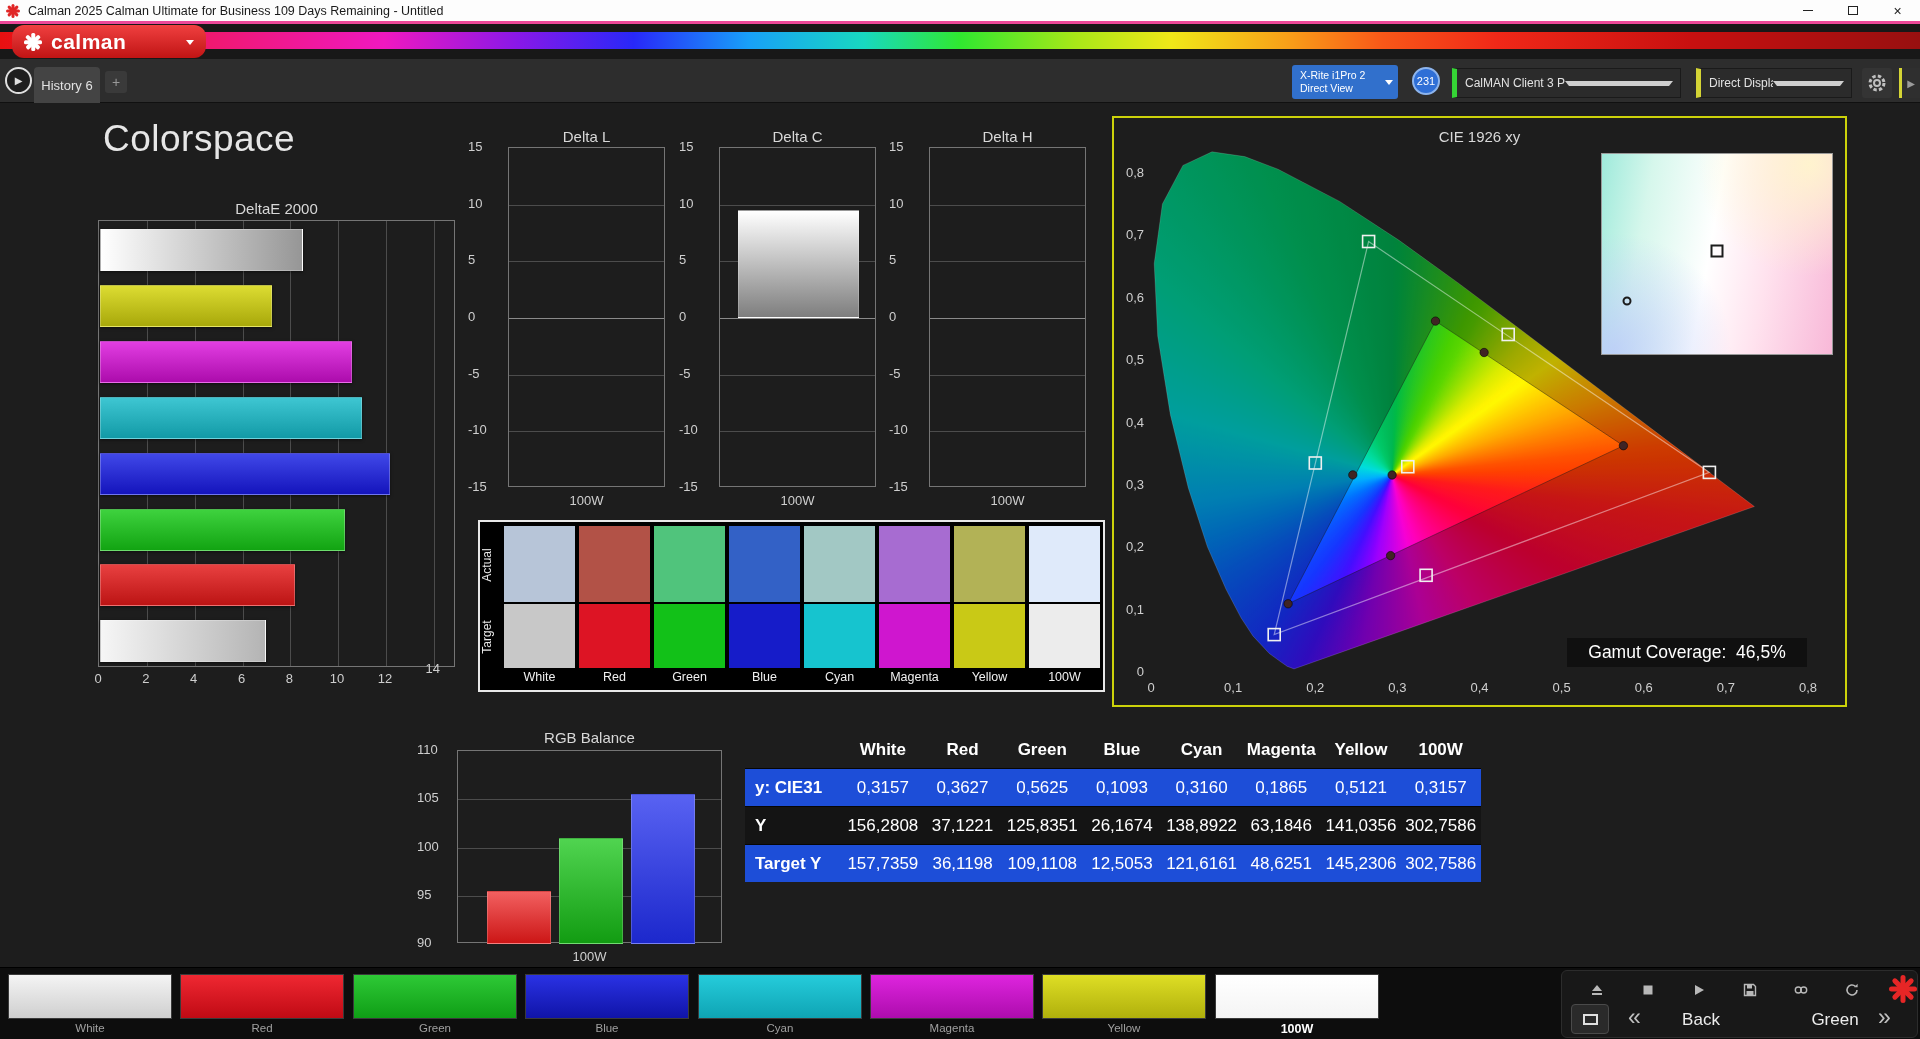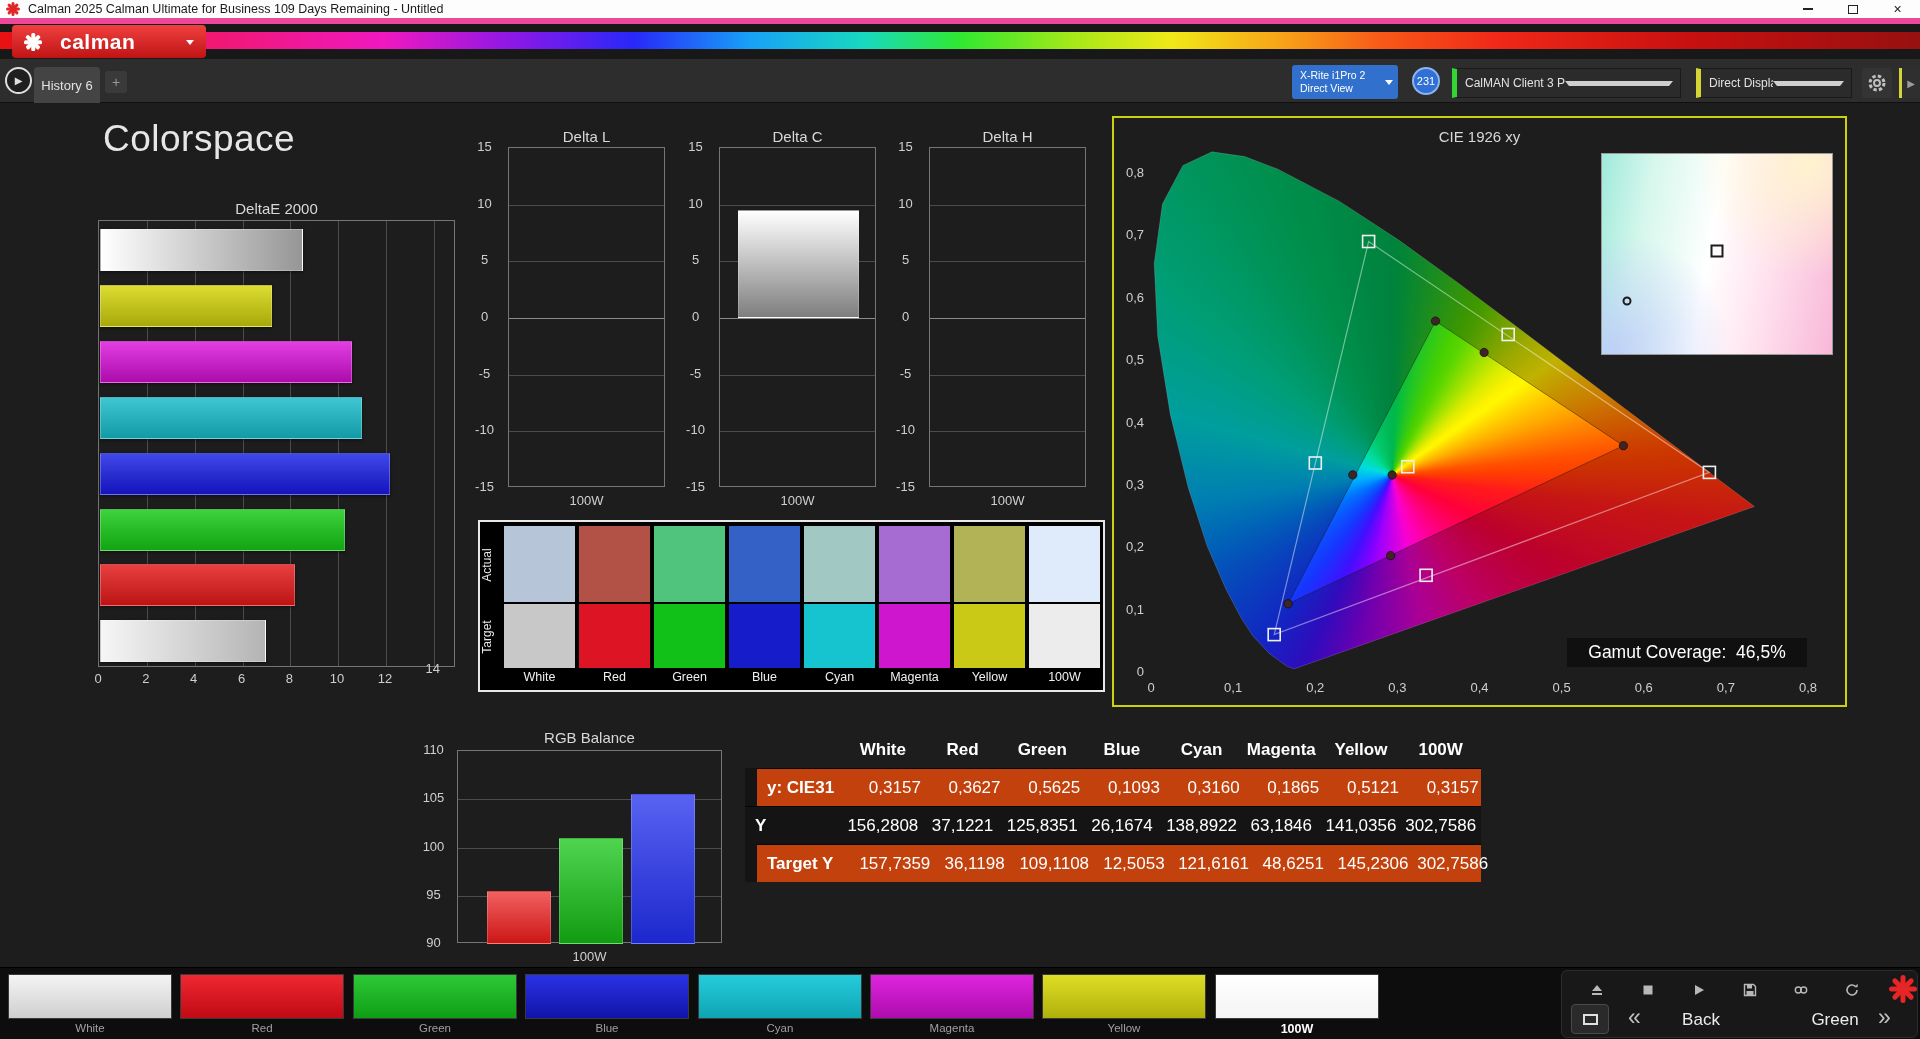--- a/index.html
+++ b/index.html
@@ -1,21 +1,21 @@
 <!DOCTYPE html>
 <html><head>
 <meta charset="utf-8">
 <style>
   * { box-sizing: border-box; margin: 0; padding: 0; }
   html, body { width: 1920px; height: 1039px; overflow: hidden; background: #000; }
   body { font-family: "Liberation Sans", sans-serif; }
   .app { position: relative; width: 1920px; height: 1039px; background: #1d1d1d; overflow: hidden; }
 
   
-  .titlebar { position: absolute; left:0; top:0; width:1920px; height:24px; background:#fdfdfd; display:flex; align-items:center; border-bottom:6px solid #ec4899; }
+  .titlebar { position: absolute; left:0; top:0; width:1920px; height:24px; background:#fdfdfd; display:flex; align-items:center; border-bottom:3px solid #ec4899; }
   .titlebar .title { margin-left:8px; font-size:12.5px; color:#1a1a1a; }
   .win-btns { margin-left:auto; display:flex; height:100%; }
   .win-btn { width:45px; height:100%; display:flex; align-items:center; justify-content:center; color:#222; font-size:14px; }
   .glyph-min { width:10px; height:1.5px; background:#222; }
   .glyph-max { width:10px; height:9px; border:1.5px solid #222; }
 
   
   .ast { position:relative; display:inline-block; width:14px; height:14px; flex:none; }
   .ast i { position:absolute; left:50%; top:50%; width:3px; height:14px; background:#e02626; border-radius:1.5px; }
   .ast i:nth-child(1){ transform:translate(-50%,-50%) rotate(0deg); }
@@ -25,22 +25,22 @@
   .ast-white { width:18px; height:18px; }
   .ast-white i { width:3.5px; height:18px; background:#ffffff; }
   .ast-big { width:28px; height:28px; }
   .ast-big i { width:5px; height:28px; background:#e62626; border-radius:2.5px; }
   .titlebar .ast { margin-left:6px; }
 
   
   .logo-row { position:absolute; left:0; top:24px; width:1920px; height:35px; background:#181818; }
   .rainbow { position:absolute; left:0; top:8px; width:1920px; height:17px;
     background:linear-gradient(to right,#e81010 0%,#f01868 10%,#f018c0 20%,#8818e8 27%,#2828f8 33%,#18a0f8 39%,#18d8c0 45%,#30e830 50%,#a8e818 56%,#f0e818 61%,#f8a018 67%,#f85818 72%,#f02818 78%,#c81010 88%,#981010 100%); }
-  .logo { position:absolute; left:12px; top:1px; width:194px; height:33px; border-radius:4px;
-    background:linear-gradient(180deg,#f04040,#c01414); display:flex; align-items:center; gap:18px; padding:0 12px; cursor:pointer; }
+  .logo { position:absolute; left:12px; top:1px; width:194px; height:33px; border-radius:12px;
+    background:linear-gradient(180deg,#f04040,#c01414); display:flex; align-items:center; gap:9px; padding:0 12px; cursor:pointer; }
   .logo-text { color:#fff; font-size:21px; font-weight:bold; letter-spacing:0.5px; }
   .caret { display:inline-block; width:0; height:0; border:4px solid transparent; border-top:5px solid #fff; margin-top:5px; }
   .caret-gray { border-top-color:#cfcfcf; }
   .logo .caret { margin-left:auto; }
 
   
   .tab-row { position:absolute; left:0; top:59px; width:1920px; height:44px; background:#2d2d2d; border-bottom:1px solid #101010; }
   .nav-circle { position:absolute; left:5px; top:8px; width:27px; height:27px; border-radius:50%; background:#1f1f1f; border:2px solid #e0e0e0; color:#e0e0e0; display:flex; align-items:center; justify-content:center; font-size:10px; cursor:pointer; }
   .history-tab { position:absolute; left:34px; top:8px; width:66px; height:36px; background:#444; color:#e2e2e2; font-size:13px; display:flex; align-items:center; justify-content:center; border-radius:4px 4px 0 0; cursor:pointer; }
   .add-tab { position:absolute; left:105px; top:12px; width:22px; height:22px; background:#3a3a3a; color:#999; font-size:14px; display:flex; align-items:center; justify-content:center; border-radius:3px; cursor:pointer; }
@@ -54,21 +54,21 @@
   .gear-btn { position:absolute; left:1862px; top:9px; width:30px; height:30px; background:#343434; border-radius:3px; display:flex; align-items:center; justify-content:center; cursor:pointer; }
   .edge-btn { position:absolute; left:1899px; top:9px; width:21px; height:30px; background:#2f2f2f; border-left:3px solid #d4d435; color:#9a9a9a; font-size:10px; display:flex; align-items:center; justify-content:center; cursor:pointer; }
 
   
   .chart-title { position:absolute; text-align:center; font-size:15px; color:#d8d8d8; }
   .plot { position:absolute; background:#1d1d1d; border:1px solid #757575; }
   .vgrid { position:absolute; top:0; bottom:0; width:1px; background:#4c4c4c; }
   .hgrid { position:absolute; left:0; right:0; height:1px; background:#4c4c4c; }
   .hgrid.zero { background:#8a8a8a; }
   .xtick { position:absolute; width:26px; text-align:center; font-size:13px; color:#cfcfcf; }
-  .ytick { position:absolute; text-align:center; font-size:13px; color:#cfcfcf; }
+  .ytick { position:absolute; text-align:left; font-size:13px; color:#cfcfcf; }
   .xlabel { position:absolute; text-align:center; font-size:13px; color:#cfcfcf; }
   .hbar { position:absolute; left:1px; height:42px; border:1px solid rgba(255,255,255,0.25); box-shadow:0 1px 3px rgba(0,0,0,0.5); }
   .vbar { position:absolute; border:1px solid rgba(255,255,255,0.2); }
 
   #deltae-chart { position:absolute; left:98px; top:200px; width:400px; height:500px; }
   #deltae-chart .chart-title { left:0; top:0; width:357px; }
   #deltae-plot { left:0; top:20px; width:357px; height:447px; }
 
   #delta-l-chart, #delta-c-chart, #delta-h-chart { position:absolute; top:126px; width:210px; height:390px; }
   #delta-l-chart { left:468px; } #delta-c-chart { left:679px; } #delta-h-chart { left:889px; }
@@ -115,21 +115,21 @@
   .inset-square { position:absolute; left:50%; top:48.5%; width:13px; height:13px; border:2px solid #1c1c1c; transform:translate(-50%,-50%); }
   .inset-circle { position:absolute; left:10.8%; top:73.7%; width:9px; height:9px; border:2px solid #1c1c1c; border-radius:50%; transform:translate(-50%,-50%); }
   .gamut-label { position:absolute; left:453px; top:520px; width:240px; height:29px; line-height:29px; text-align:center;
     background:rgba(8,8,8,0.6); color:#fff; font-size:17.5px; white-space:pre; }
 
   
   #results-table { position:absolute; left:745px; top:731px; width:736px; background:#141414; }
   .trow { display:grid; grid-template-columns:98px repeat(8, 79.7px); height:38px; align-items:center; }
   .trow.thead { height:37px; background:#1d1d1d; }
   .trow.dark { background:#141414; }
-  .trow.shaded { background:#c2410c;margin-left:12px; }
+  .trow.shaded { background:#1d4ed8; }
   .trow + .trow { border-top:1px solid #060606; }
   .tcell { text-align:center; font-size:17px; color:#fff; overflow:hidden; white-space:nowrap; }
   .thead .tcell { font-weight:bold; }
   .tlabel { text-align:left; padding-left:10px; font-weight:bold; }
 
   
   #bottom-bar { position:absolute; left:0; top:967px; width:1920px; height:72px; background:#0d0d0d; border-top:1px solid #000; }
   .pattern-btn { position:absolute; top:6px; width:164px; cursor:pointer; }
   .pswatch { width:164px; height:45px; border:1px solid #3a3a3a; }
   .plabel { margin-top:3px; text-align:center; font-size:11.5px; color:#a0a0a0; }

